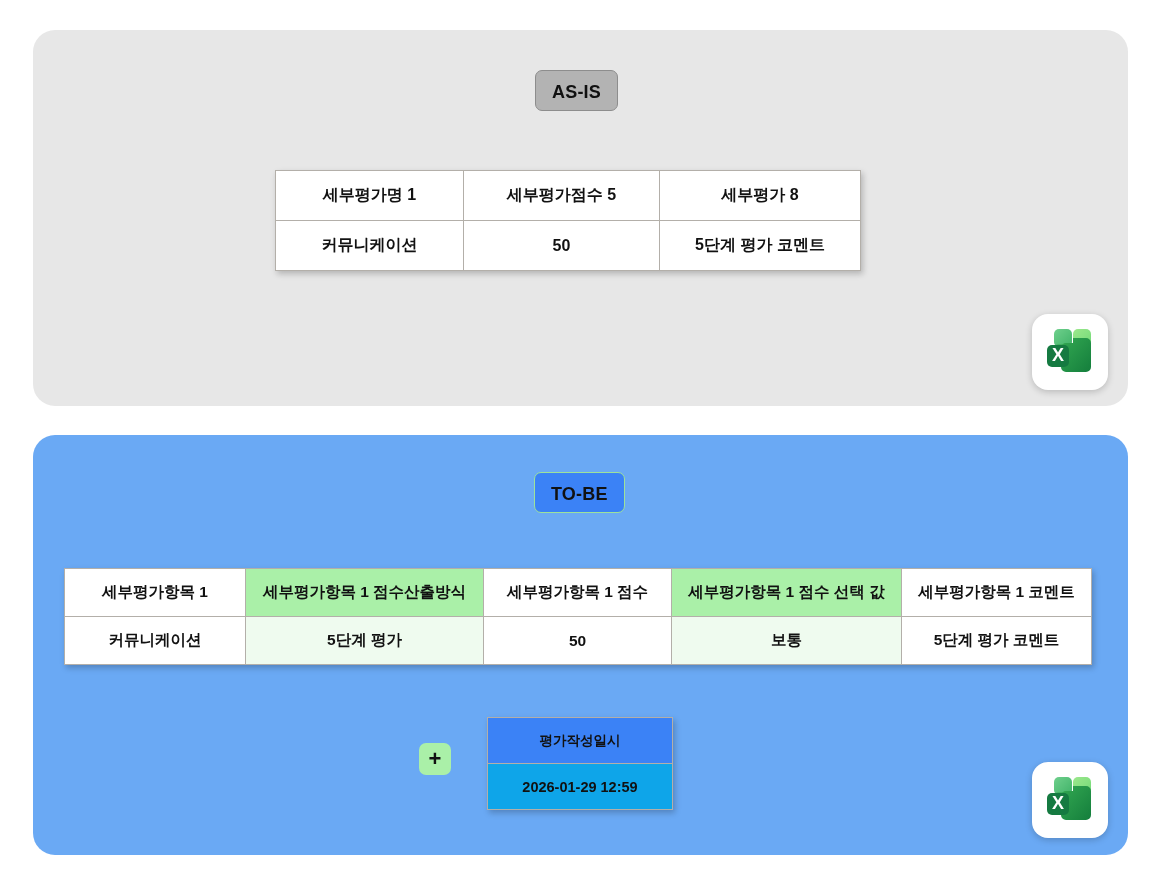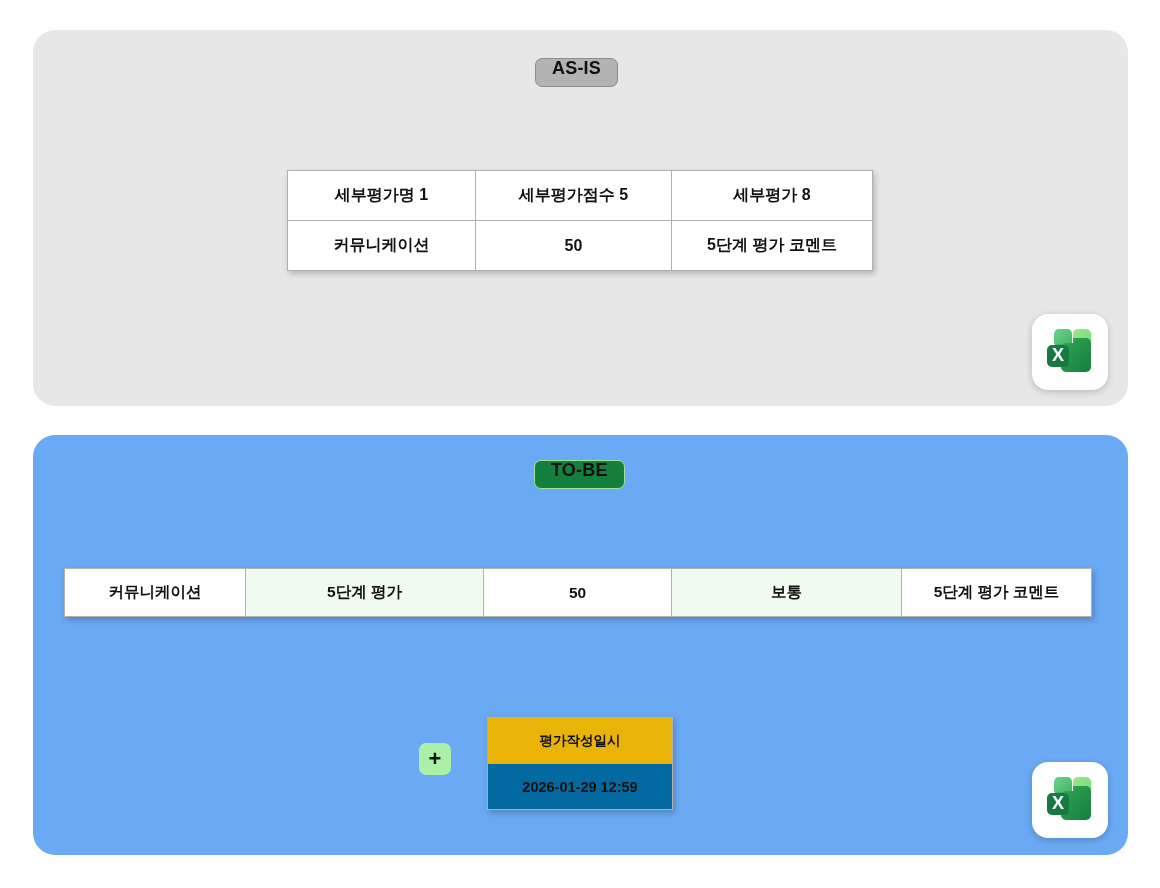--- a/index.html
+++ b/index.html
@@ -48,33 +48,34 @@
   .badge {
     position: absolute;
     box-sizing: border-box;
     border-radius: 7px;
     font-size: 18px;
     font-weight: 700;
     letter-spacing: 0.2px;
     color: #111111;
     text-align: center;
     line-height: 1;
-    padding: 0 16px 9px 16px;
+    padding: 12px 16px 9px 16px;
     white-space: nowrap;
+    margin-top: 12px;
   }
   .badge-asis {
     left: 535px;
     top: 58px;
     background: #b3b3b3;
     border: 1.5px solid #8d8d8d;
   }
   .badge-tobe {
     left: 534px;
     top: 460px;
-    background: #15803d;
+    background: #3b82f6;
     border: 1.5px solid #9de29b;
   }
 
   
   .tbl {
     position: absolute;
     border-collapse: collapse;
     background: #ffffff;
     box-shadow: 2px 3px 6px rgba(0,0,0,0.22);
     table-layout: fixed;
@@ -83,21 +84,21 @@
     border: 1px solid #b3afa9;
     text-align: center;
     vertical-align: middle;
     color: #111111;
     font-weight: 700;
     background: #ffffff;
   }
 
   
   .tbl-asis {
-    left: 287px;
+    left: 275px;
     top: 170px;
     width: 585px;
     padding-left: 28px;
   }
   .tbl-asis td {
     height: 47px;
     font-size: 16px;
   }
   .tbl-asis .c0 { width: 188px; }
   .tbl-asis .c1 { width: 196px; }
@@ -125,22 +126,22 @@
   
   .tbl-date {
     left: 487px;
     top: 717px;
     width: 186px;
   }
   .tbl-date td {
     height: 43px;
     font-size: 13.5px;
   }
-  .tbl-date .dh { background: #eab308; margin-top: 32px; }
-  .tbl-date .dv { background: #0369a1; font-size: 14.5px; }
+  .tbl-date .dh { background: #3b82f6; margin-top: 32px; }
+  .tbl-date .dv { background: #0ea5e9; font-size: 14.5px; }
 
   
   .plus-btn {
     position: absolute;
     left: 419px;
     top: 743px;
     width: 32px;
     height: 32px;
     border-radius: 7px;
     background: #aaf0a8;
@@ -232,20 +233,27 @@
   <table class="tbl tbl-tobe">
     <colgroup>
       <col class="w0">
         <col class="w1">
         <col class="w2">
         <col class="w3">
         <col class="w4">
     </colgroup>
     <tbody>
       <tr>
+        <td>세부평가항목 1</td>
+        <td class="hl-head">세부평가항목 1 점수산출방식</td>
+        <td>세부평가항목 1 점수</td>
+        <td class="hl-head">세부평가항목 1 점수 선택 값</td>
+        <td>세부평가항목 1 코멘트</td>
+      </tr>
+      <tr>
         <td>커뮤니케이션</td>
         <td class="hl-cell">5단계 평가</td>
         <td>50</td>
         <td class="hl-cell">보통</td>
         <td>5단계 평가 코멘트</td>
       </tr>
     </tbody>
   </table>
 
   <div class="plus-btn">+</div>

